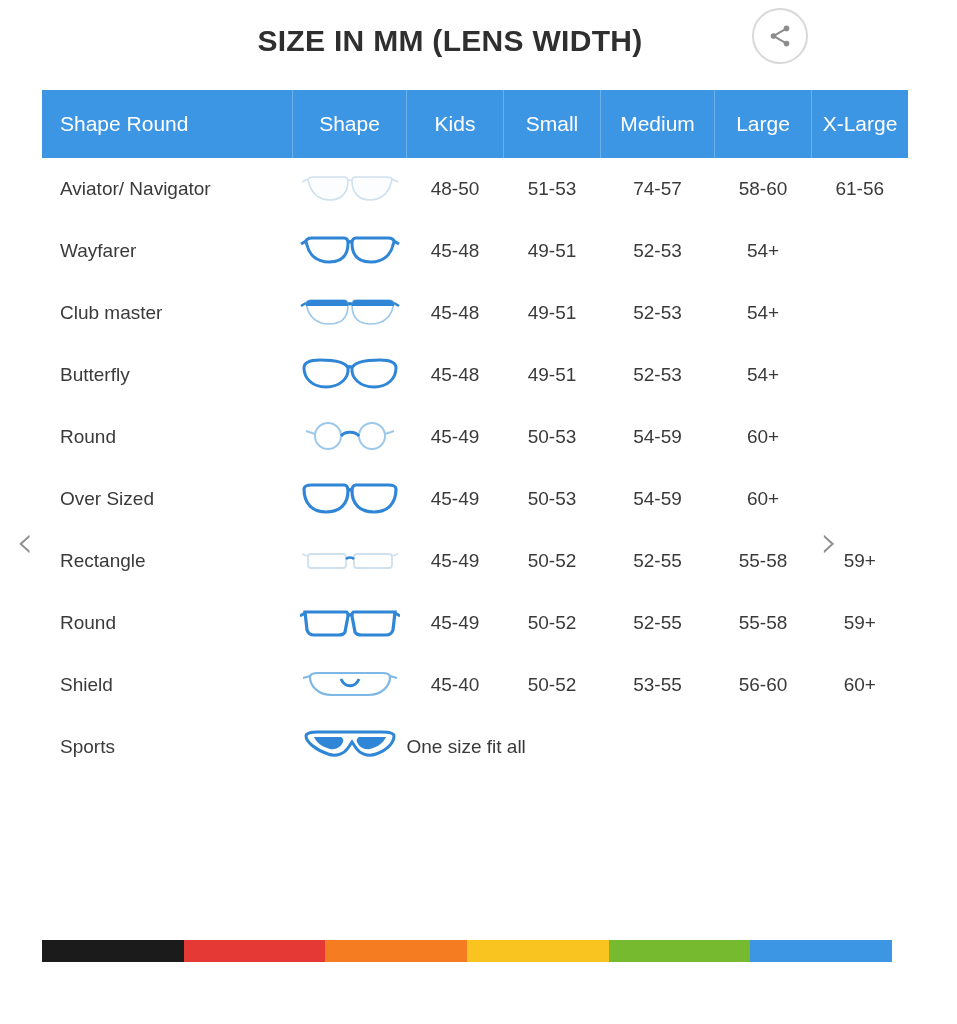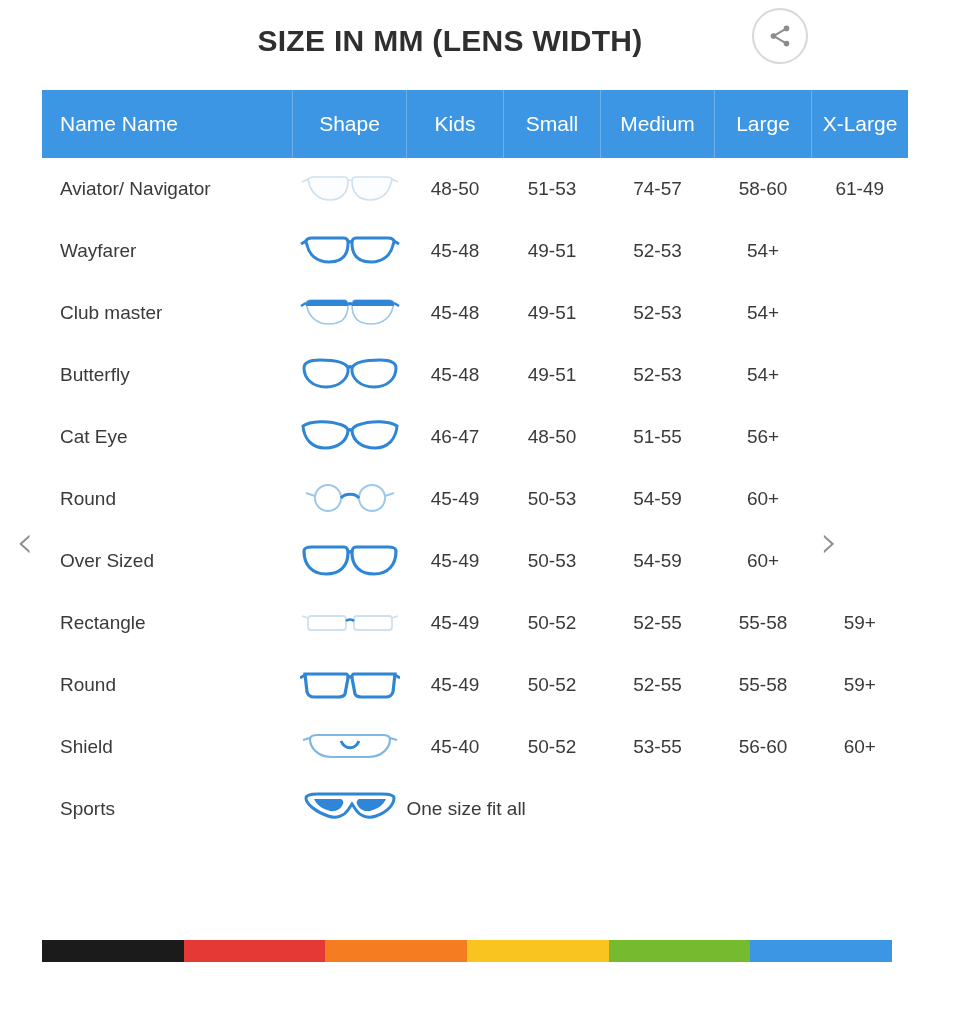--- a/index.html
+++ b/index.html
@@ -137,21 +137,21 @@
 
   <div class="chart-title">SIZE IN MM (LENS WIDTH)</div>
 
   <div class="arrow arrow-left">‹</div>
   <div class="arrow arrow-right">›</div>
 
   <div class="table-wrap">
     <table class="size-table">
       <thead>
         <tr>
-          <th class="col-name">Name Name</th>
+          <th class="col-name">Shape Round</th>
           <th class="col-shape">Shape</th>
           <th class="col-size">Kids</th>
           <th class="col-size">Small</th>
           <th class="col-med">Medium</th>
           <th class="col-size">Large</th>
           <th class="col-size">X-Large</th>
         </tr>
       </thead>
       <tbody>
 
@@ -163,21 +163,21 @@
               <path d="M92 10 C92 8 90 7 86 7 L56 7 C53 7 52 9 52 11 C52 22 58 30 70 30 C82 30 89 22 91 13 Z" fill="#fbfdff" stroke="#cfe0ee" stroke-width="1.6"></path>
               <path d="M48 11 C49 10 51 10 52 11" stroke="#cfe0ee" stroke-width="1.6" fill="none"></path>
               <line x1="8" y1="9" x2="2" y2="12" stroke="#cfe0ee" stroke-width="1.6"></line>
               <line x1="92" y1="9" x2="98" y2="12" stroke="#cfe0ee" stroke-width="1.6"></line>
             </svg>
           </td>
           <td class="col-size">48-50</td>
           <td class="col-size">51-53</td>
           <td class="col-med">74-57</td>
           <td class="col-size">58-60</td>
-          <td class="col-size">61-49</td>
+          <td class="col-size">61-56</td>
         </tr>
 
         <tr>
           <td class="col-name">Wayfarer</td>
           <td class="col-shape glasses-cell">
             <svg width="100" height="38" viewBox="0 0 100 38">
               <path d="M6 10 C6 7 8 6 12 6 L44 6 C47 6 48 8 48 11 C48 23 42 30 29 30 C16 30 9 22 7 13 Z" fill="#ffffff" stroke="#2f86d6" stroke-width="3"></path>
               <path d="M94 10 C94 7 92 6 88 6 L56 6 C53 6 52 8 52 11 C52 23 58 30 71 30 C84 30 91 22 93 13 Z" fill="#ffffff" stroke="#2f86d6" stroke-width="3"></path>
               <path d="M48 11 C49 9 51 9 52 11" stroke="#2f86d6" stroke-width="3" fill="none"></path>
               <line x1="6" y1="9" x2="1" y2="12" stroke="#2f86d6" stroke-width="3"></line>
@@ -220,35 +220,20 @@
               <path d="M48 12 C49 10 51 10 52 12" stroke="#2f86d6" stroke-width="3" fill="none"></path>
             </svg>
           </td>
           <td class="col-size">45-48</td>
           <td class="col-size">49-51</td>
           <td class="col-med">52-53</td>
           <td class="col-size left-aligned">54+</td>
           <td class="col-size"></td>
         </tr>
 
-        <tr>
-          <td class="col-name">Cat Eye</td>
-          <td class="col-shape glasses-cell">
-            <svg width="100" height="38" viewBox="0 0 100 38">
-              <path d="M3 8 C10 3 28 2 42 7 C47 9 48 11 48 13 C47 23 38 30 25 30 C12 30 4 21 3 8 Z" fill="#ffffff" stroke="#2f86d6" stroke-width="3"></path>
-              <path d="M97 8 C90 3 72 2 58 7 C53 9 52 11 52 13 C53 23 62 30 75 30 C88 30 96 21 97 8 Z" fill="#ffffff" stroke="#2f86d6" stroke-width="3"></path>
-              <path d="M48 13 C49 11 51 11 52 13" stroke="#2f86d6" stroke-width="3" fill="none"></path>
-            </svg>
-          </td>
-          <td class="col-size">46-47</td>
-          <td class="col-size">48-50</td>
-          <td class="col-med">51-55</td>
-          <td class="col-size left-aligned">56+</td>
-          <td class="col-size"></td>
-        </tr>
 
 
         <tr>
           <td class="col-name">Round</td>
           <td class="col-shape glasses-cell">
             <svg width="100" height="38" viewBox="0 0 100 38">
               <circle cx="28" cy="18" r="13" fill="#ffffff" stroke="#9ec8ea" stroke-width="2"></circle>
               <circle cx="72" cy="18" r="13" fill="#ffffff" stroke="#9ec8ea" stroke-width="2"></circle>
               <path d="M41 18 C45 13 55 13 59 18" stroke="#2f86d6" stroke-width="3" fill="none"></path>
               <line x1="15" y1="16" x2="6" y2="13" stroke="#9ec8ea" stroke-width="2"></line>

